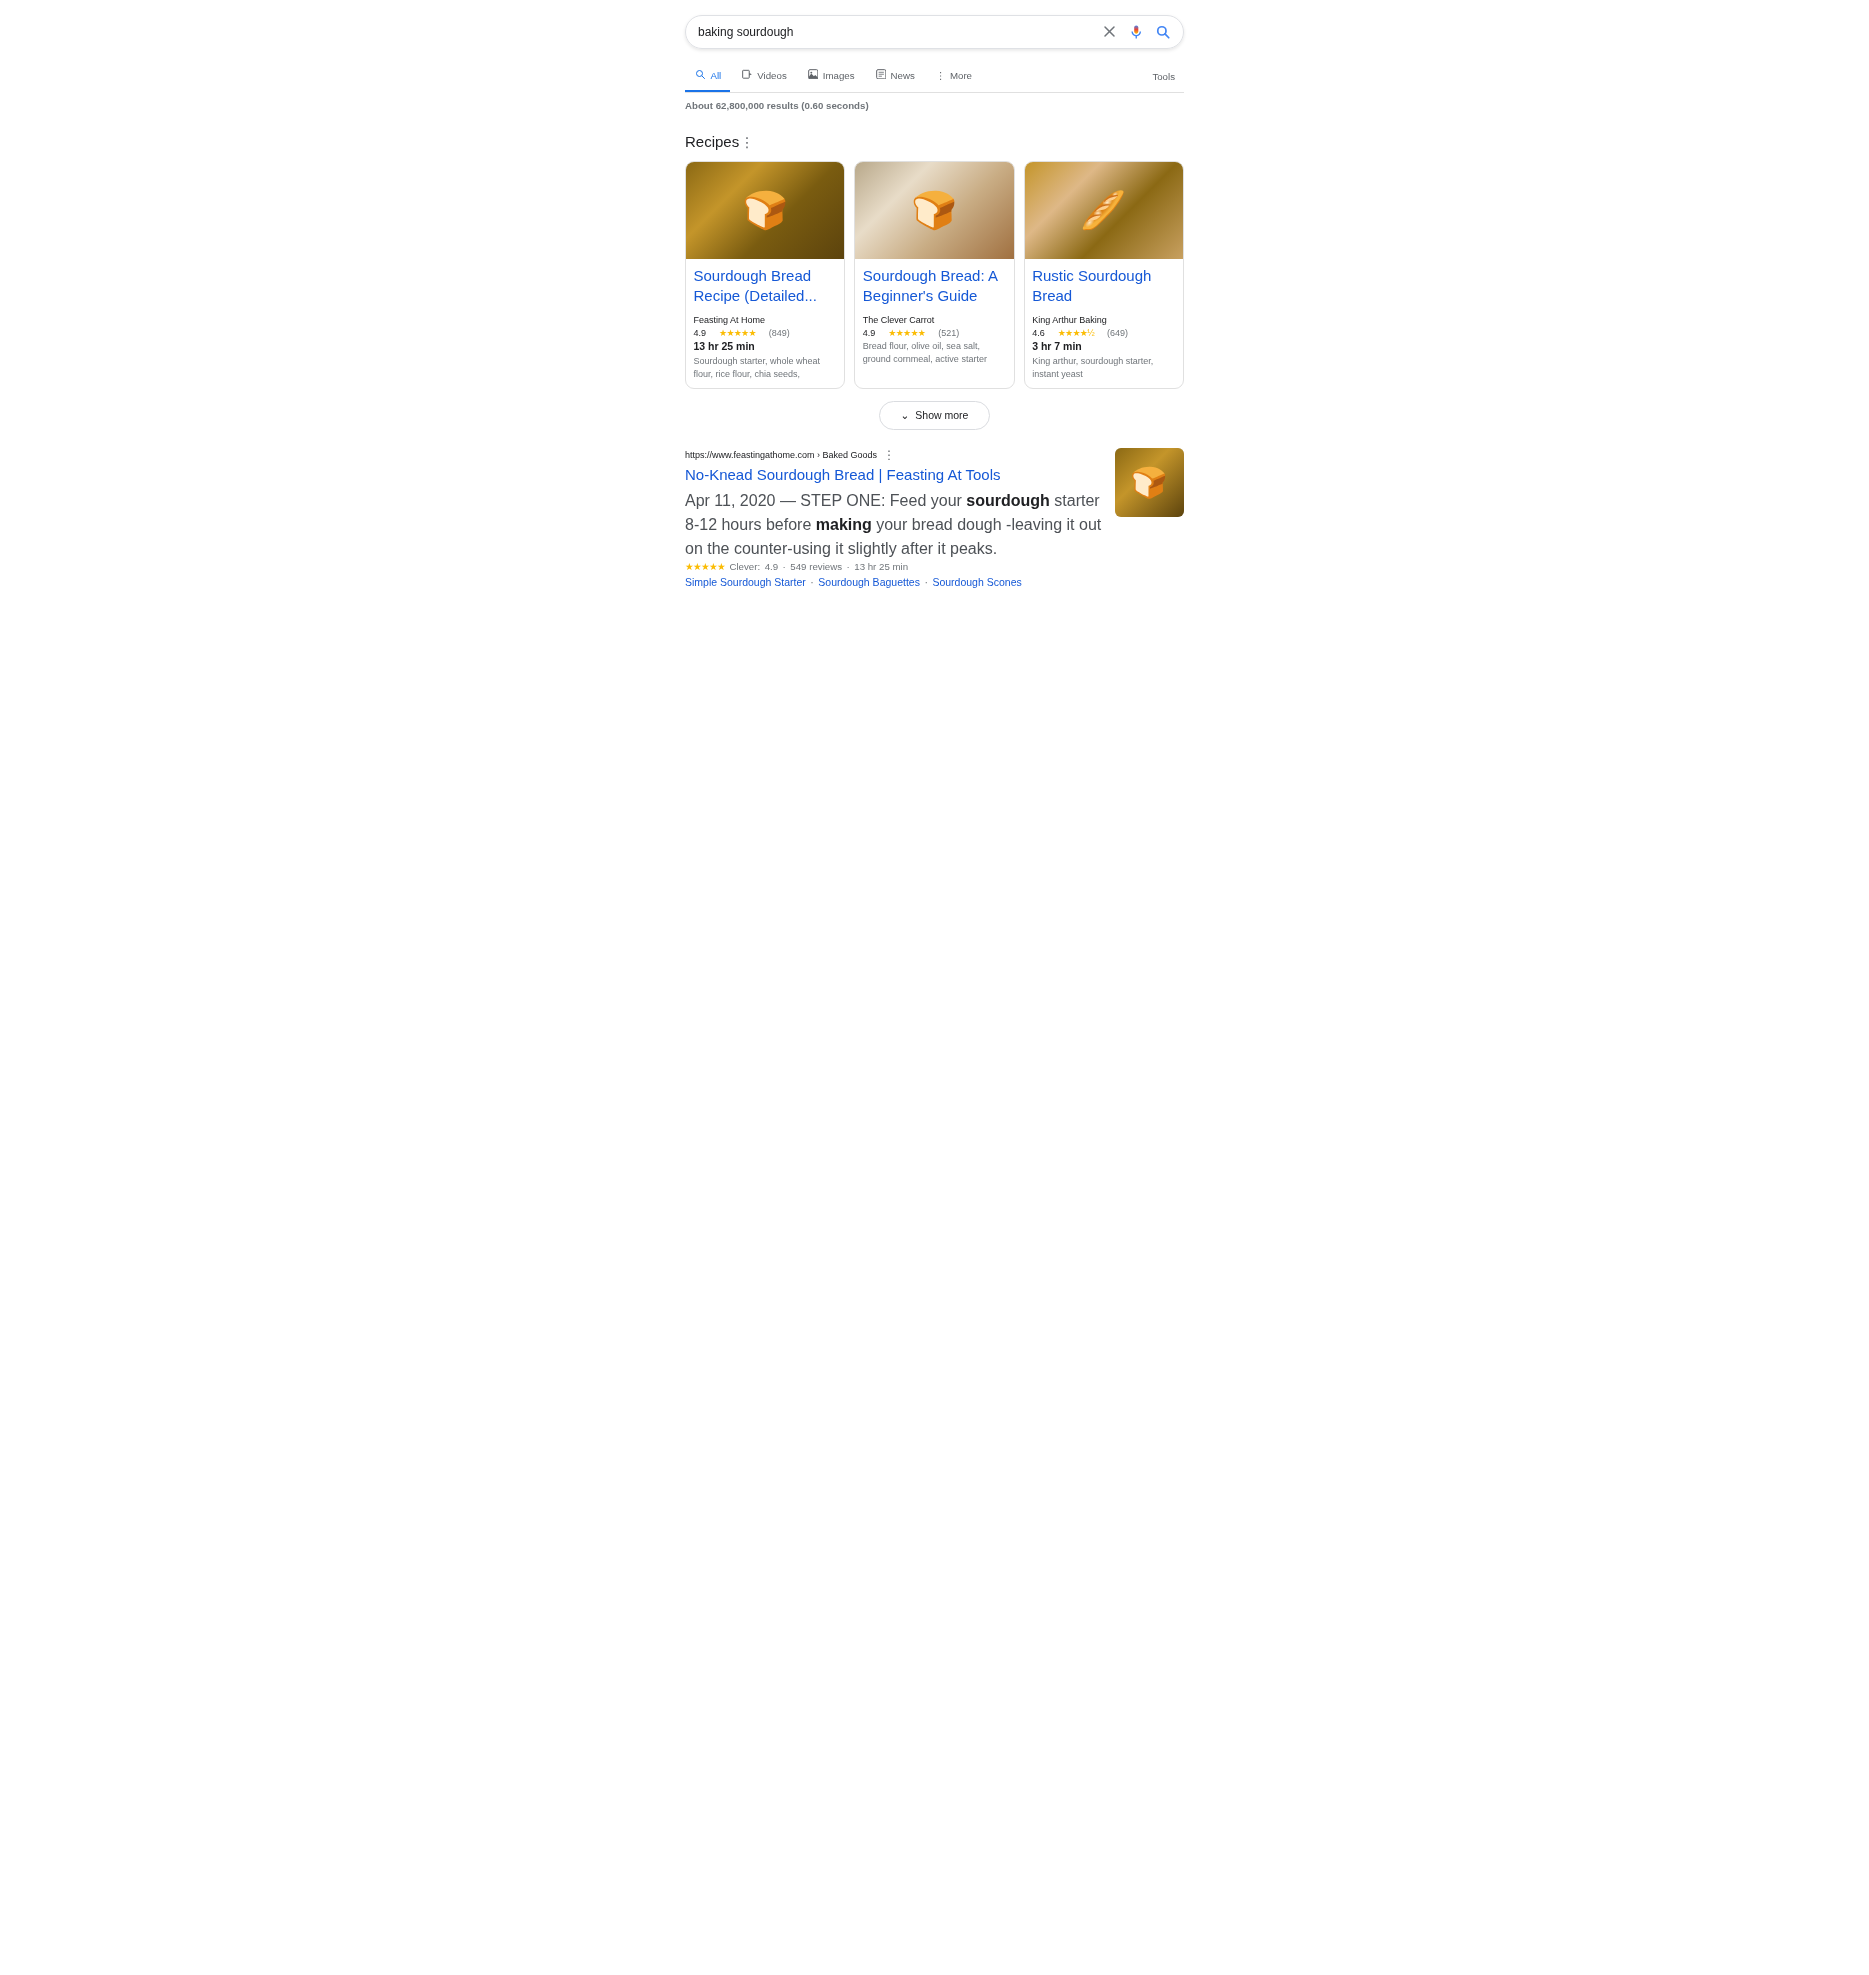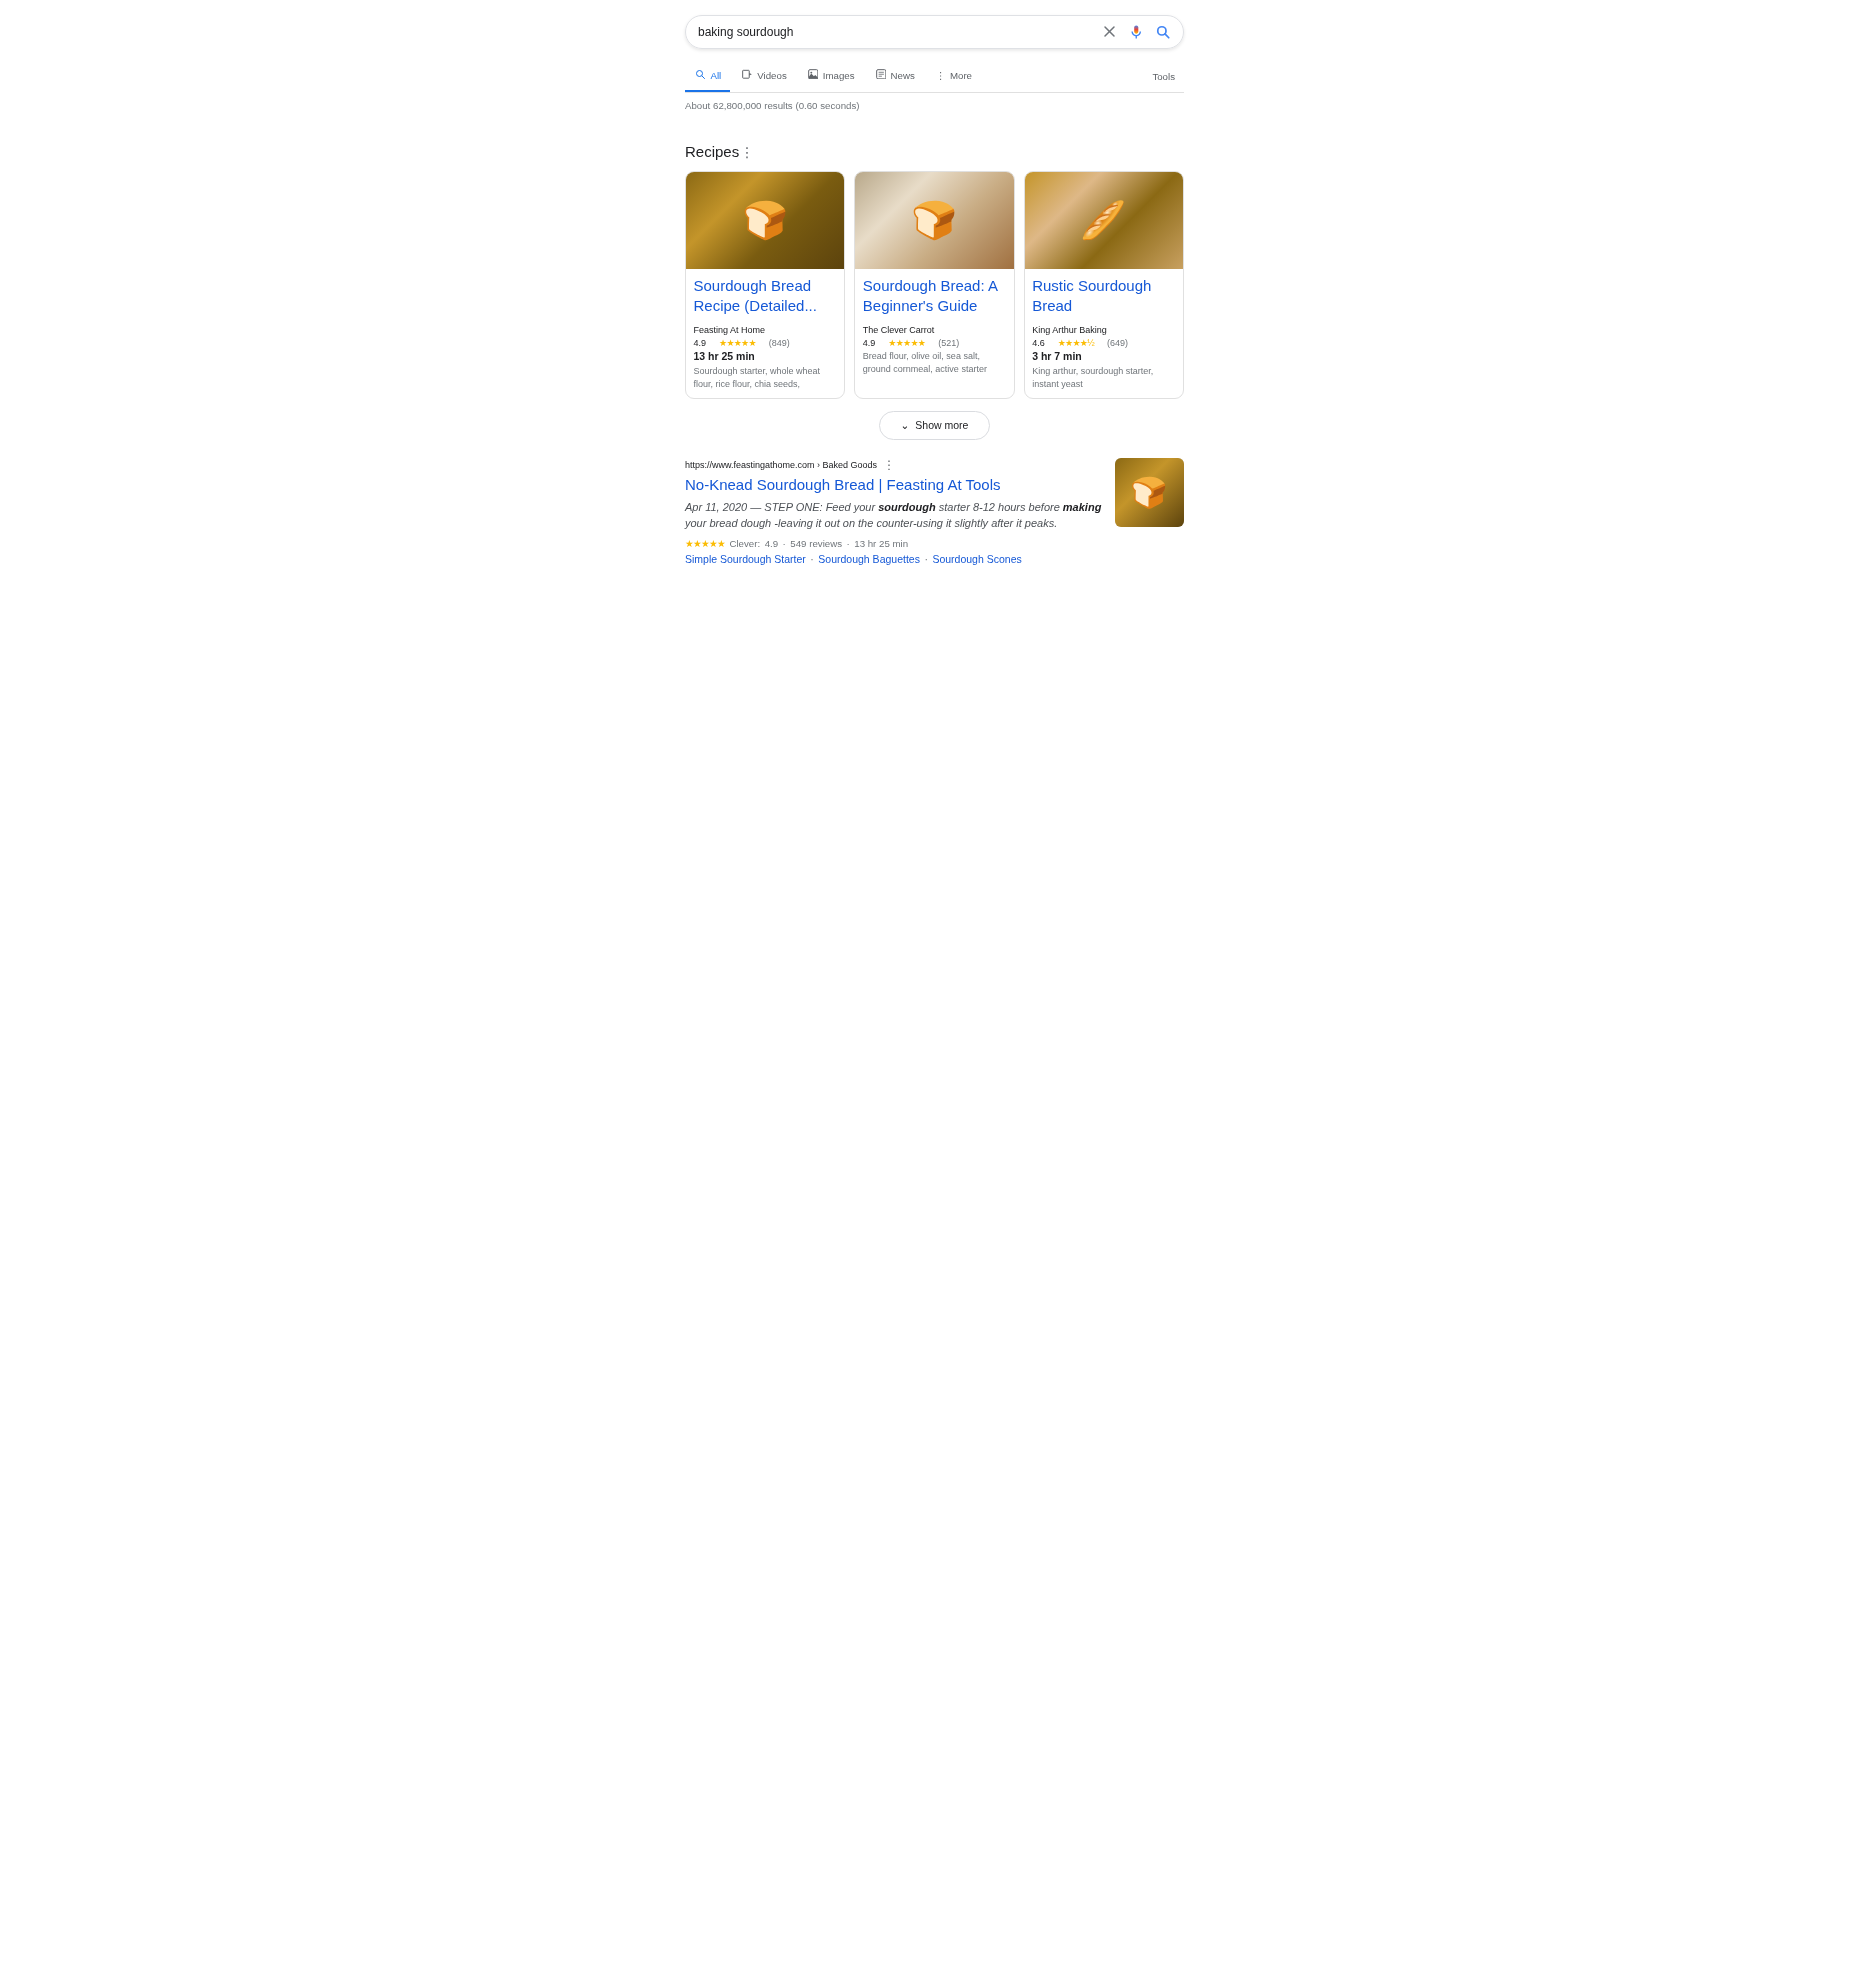--- a/index.html
+++ b/index.html
@@ -74,21 +74,22 @@
       font-size: 9.7px;
       color: #5f6368;
       cursor: pointer;
       padding: 7.5px 9px;
     }
 
     
     .results-count {
       font-size: 9.7px;
       color: #70757a;
-      margin-bottom: 32px;
+      margin-bottom: 22px;
+      font-weight: bold;
     }
 
     
     .recipes-header {
       display: flex;
       align-items: center;
       gap: 1px;
       margin-bottom: 10.5px;
     }
     .recipes-title {
@@ -216,25 +217,24 @@
     .result-title {
       font-size: 15px;
       color: #1558d6;
       text-decoration: none;
       line-height: 1.3;
       cursor: pointer;
       margin-bottom: 4.5px;
       display: block;
     }
     .result-snippet {
-      font-size: 11px;
+      font-size: 16px;
       color: #4d5156;
       line-height: 1.5;
-      margin-bottom: 6px;
-      font-style: italic;
+      margin-bottom: 0;
     }
     .result-snippet b {
       color: #202124;
       font-weight: 600;
     }
     .result-rating-row {
       display: flex;
       align-items: center;
       gap: 4.5px;
       font-size: 9.7px;

